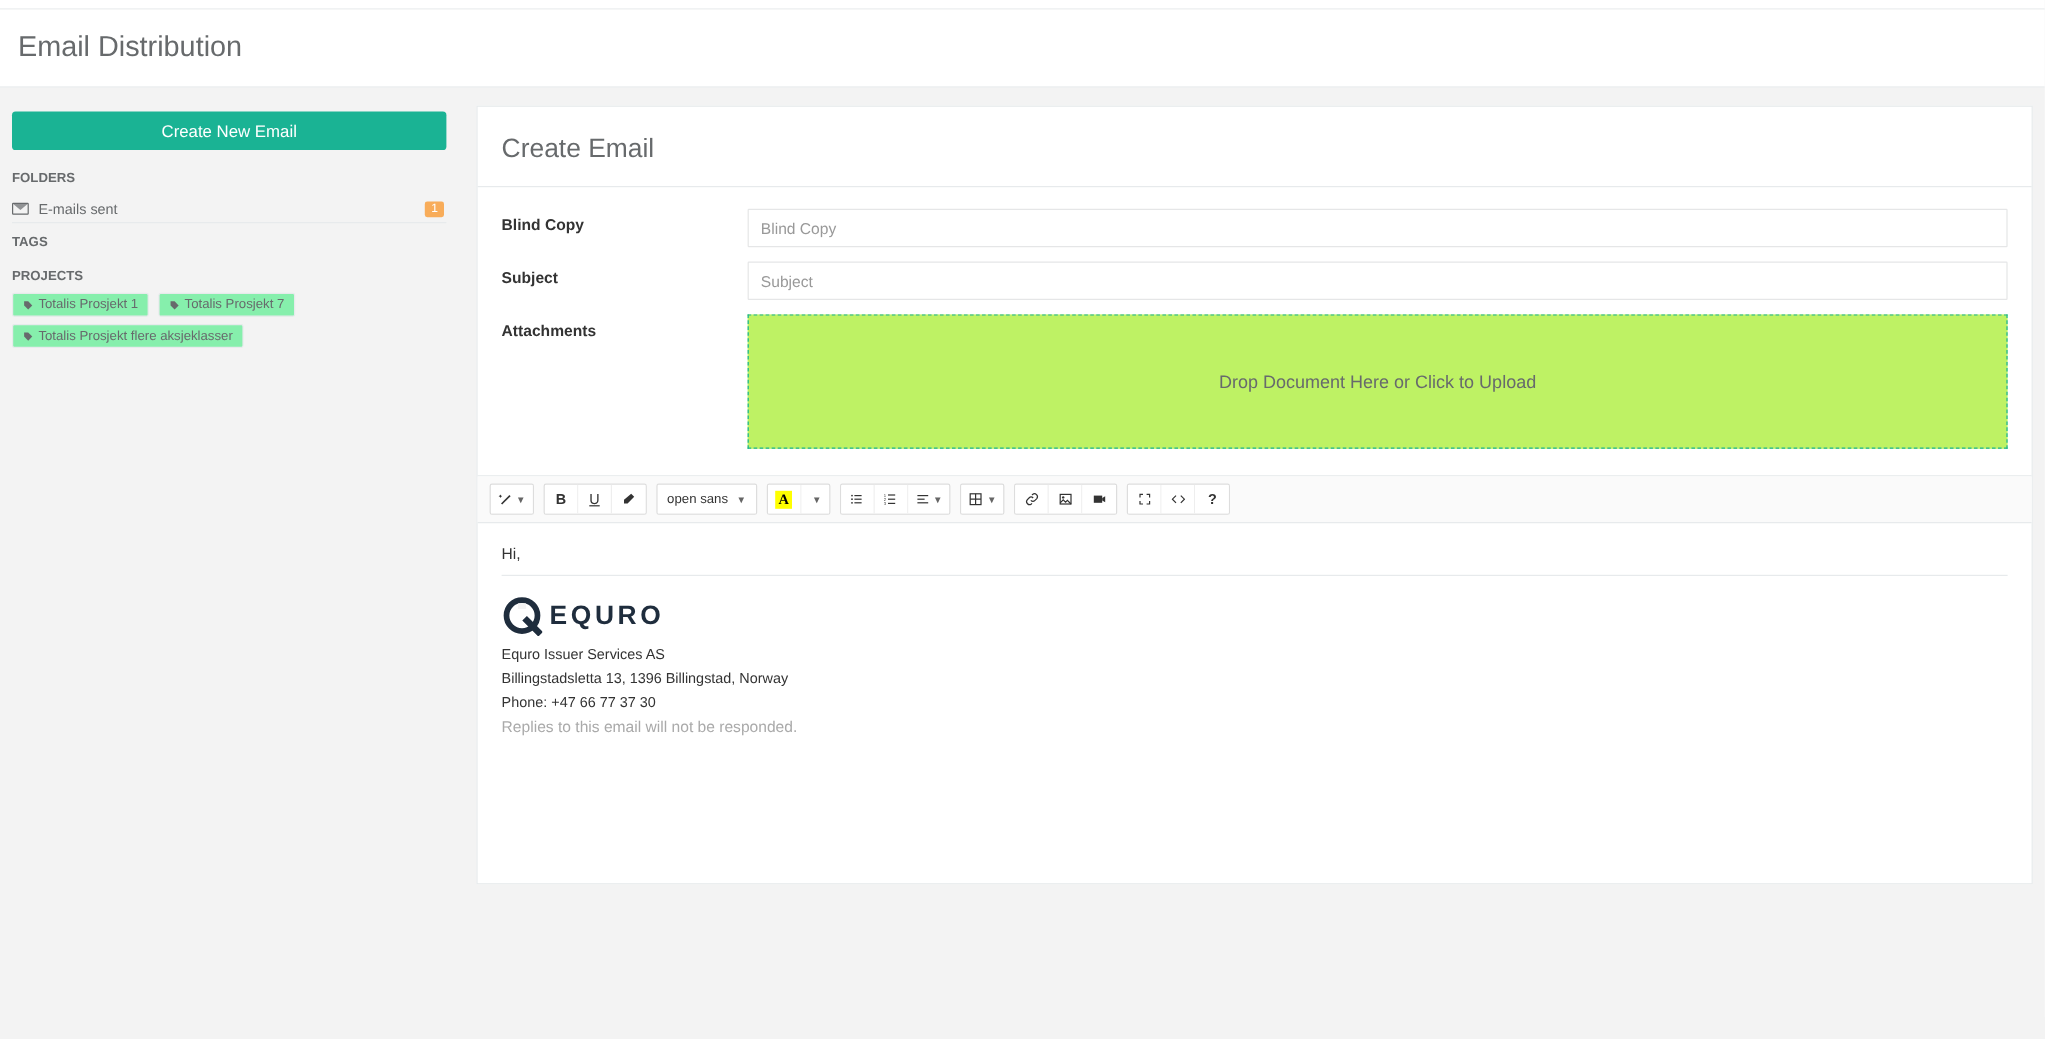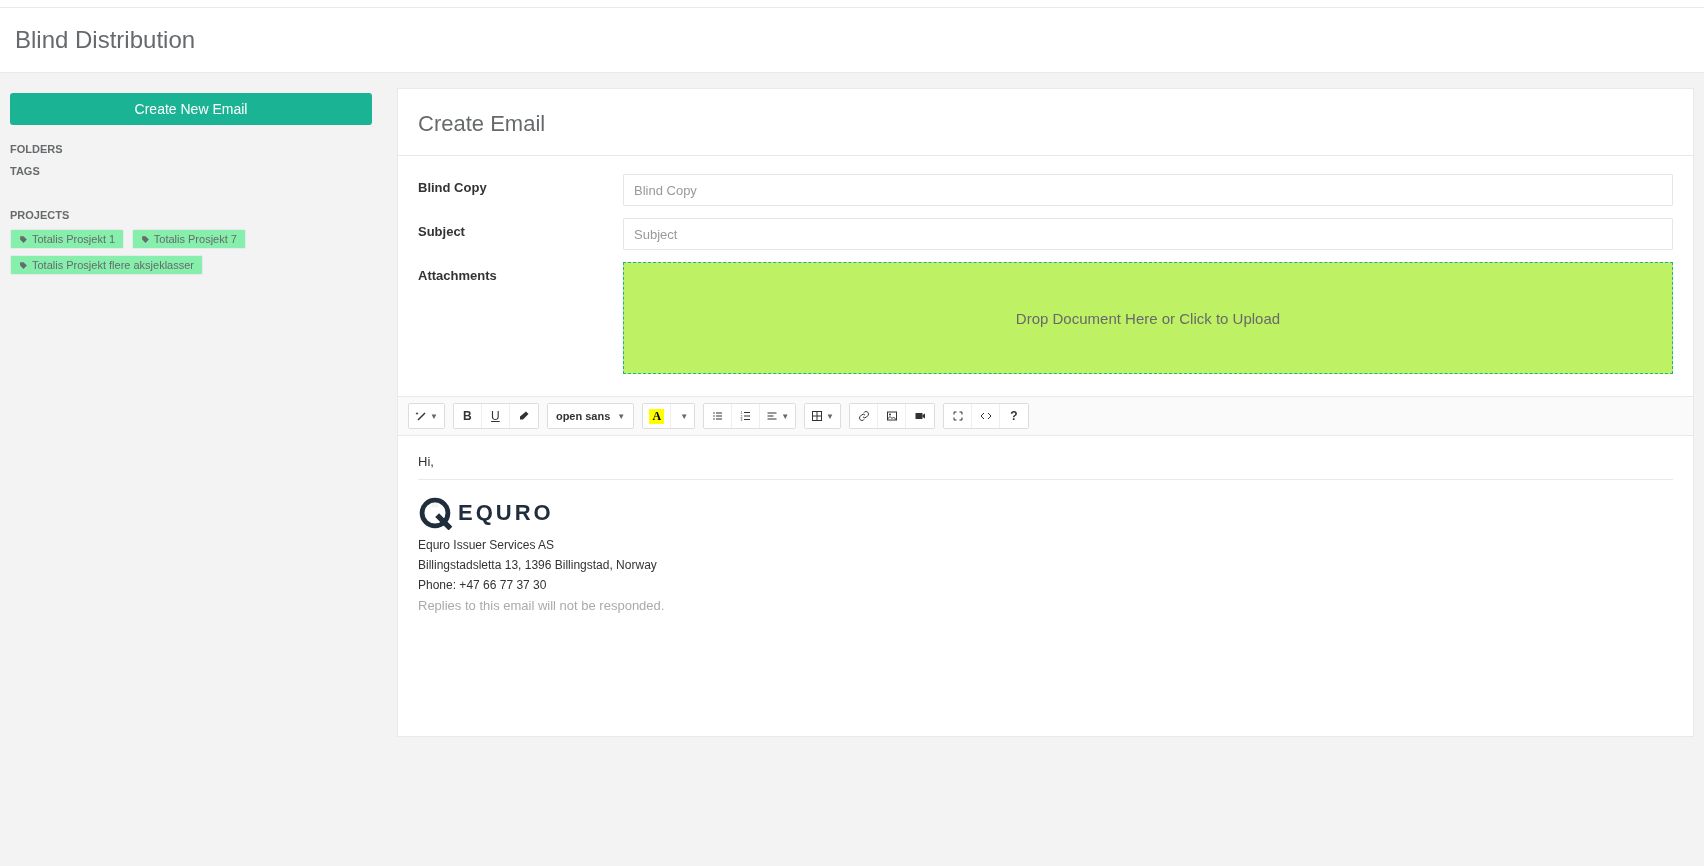--- a/index.html
+++ b/index.html
@@ -130,21 +130,21 @@
     background: #fafafa;
     flex-wrap: wrap;
   }
   .tgrp { display: flex; border: 1px solid #ddd; border-radius: 2px; overflow: hidden; background:#fff; }
   .tbtn {
     min-width: 28px; height: 24px; display: flex; align-items: center; justify-content: center;
     background: #fff; cursor: pointer; font-size: 12px; color: #333; padding: 0 6px;
     border-right: 1px solid #eee;
   }
   .tbtn:last-child { border-right: none; }
-  .tbtn.font { font-size: 11px; gap:4px; padding: 0 8px; font-weight: bold; }
+  .tbtn.font { font-size: 11px; gap:4px; padding: 0 8px; }
   .tbtn .caret { font-size: 8px; margin-left: 3px; color:#666; }
   .tbtn svg { width: 12px; height: 12px; }
   .hl-a {
     background: #ffff00; color: #000; font-weight: bold; padding: 0 3px;
     font-family: Georgia, serif;
   }
 
   .editor-body { padding: 18px 20px 40px 20px; min-height: 300px; }
   .editor-body p { margin-bottom: 10px; color: #333; font-size: 13px; }
   .sep { border: none; border-top: 1px solid #e7eaec; margin: 10px 0 16px 0; }
@@ -155,32 +155,39 @@
   }
   .sig-line { font-size: 12px; color: #333; margin-bottom: 6px; }
   .sig-muted { font-size: 13px; color: #aaa; }
 </style>
 </head>
 <body>
 
 <div class="topbar"></div>
 
 <div class="page-header">
-  <h2>Blind Distribution</h2>
+  <h2>Email Distribution</h2>
 </div>
 
 <div class="layout">
   <aside class="sidebar">
     <button class="btn-create">Create New Email</button>
 
     <div class="section-head">FOLDERS</div>
+    <div class="folder-item">
+      <span class="left">
+        <span class="env-icon"></span>
+        <span>E-mails sent</span>
+      </span>
+      <span class="badge">1</span>
+    </div>
 
     <div class="section-head">TAGS</div>
 
-    <div class="section-head" style="margin-top:32px;">PROJECTS</div>
+    <div class="section-head" style="margin-top:16px;">PROJECTS</div>
     <div>
       <span class="tag">
         <svg viewBox="0 0 24 24">
             <path fill="#676a6c" d="M21 12l-9 9-9-9V3h9z"></path>
           </svg>
         <span>Totalis Prosjekt 1</span>
       </span>
       <span class="tag">
         <svg viewBox="0 0 24 24">
             <path fill="#676a6c" d="M21 12l-9 9-9-9V3h9z"></path>

